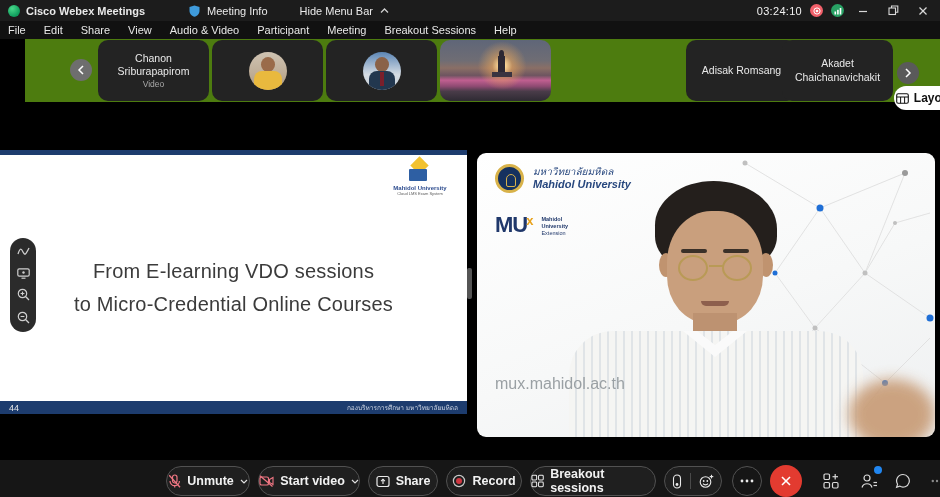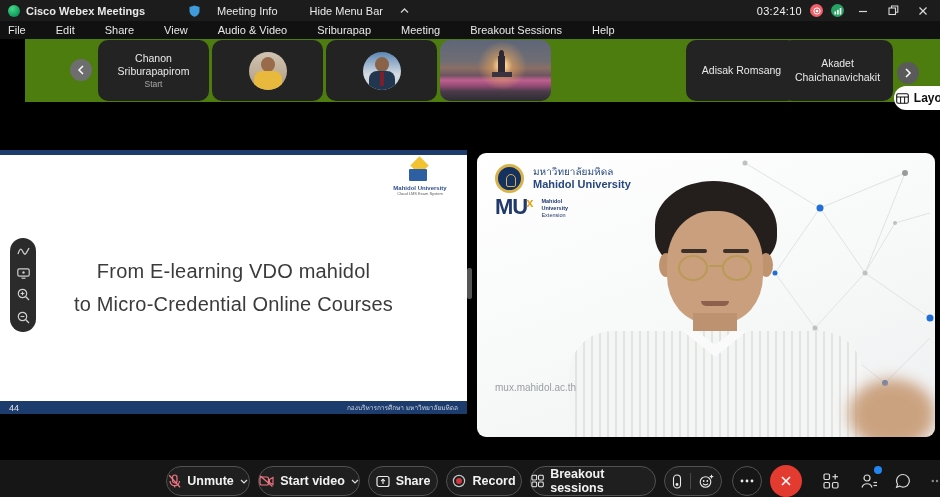--- a/index.html
+++ b/index.html
@@ -3,37 +3,37 @@
 <meta charset="utf-8">
 <style>
   * { margin:0; padding:0; box-sizing:border-box; }
   html,body { background:#000; }
   #app{ position:relative; width:940px; height:497px; background:#000; overflow:hidden;
         font-family:"Liberation Sans", sans-serif; }
 
   
   .titlebar{ position:absolute; left:0; top:0; width:940px; height:21px; background:#1c1c1c;
              display:flex; align-items:center; color:#eaeaea; font-size:11px; }
-  .tb-item{ display:flex; align-items:center; gap:17px; }
+  .tb-item{ display:flex; align-items:center; gap:7px; }
   .app-title{ font-weight:bold; margin-left:6px; }
   .webex-ball{ width:12px; height:12px; border-radius:50%; margin-left:8px;
                background:radial-gradient(circle at 35% 30%, #49d98b, #0e9c5c 70%); }
   .mi-group{ margin-left:44px; }
   .hm-group{ margin-left:32px; }
   .tb-right{ margin-left:auto; display:flex; align-items:center; gap:8px; padding-right:6px; }
   .clock{ font-size:11px; color:#f0f0f0; letter-spacing:.3px; }
   .ind{ width:13px; height:13px; border-radius:50%; display:flex; align-items:center; justify-content:center; }
   .ind-rec{ background:#f2606a; }
   .ind-net{ background:#28a164; }
   .winbtn{ width:22px; height:18px; display:flex; align-items:center; justify-content:center; color:#d8d8d8; }
 
   
   .menubar{ position:absolute; left:0; top:21px; width:940px; height:18px; background:#111;
             display:flex; align-items:center; color:#e8e8e8; font-size:11px; }
-  .menu-item{ padding:0 15px; }
+  .menu-item{ padding:0 9px; }
   .menu-item:first-child{ padding-left:8px; }
 
   
   .filmstrip{ position:absolute; left:0; top:39px; width:940px; height:63px; background:#4d7c0f;margin-left:25px; }
   .tile{ position:absolute; top:1px; width:111px; height:61px; background:#232323; border-radius:10px;
          display:flex; flex-direction:column; align-items:center; justify-content:center; overflow:hidden; }
   .tile .t-name{ color:#e9e9e9; font-size:10.5px; text-align:center; line-height:1.25; padding:0 4px; }
   .tile .t-sub{ color:#a9a9a9; font-size:8.5px; margin-top:1px; }
   .avatar{ width:38px; height:38px; border-radius:50%; position:relative; overflow:hidden; }
   .av-yellow{ background:linear-gradient(180deg,#cfc3b2 0%,#bfae98 55%,#a89880 100%); }
@@ -82,28 +82,28 @@
 
   .scroll-thumb{ position:absolute; left:467px; top:166px; width:5px; height:31px; background:#555; border-radius:2px; }
 
   
   .video{ position:absolute; left:477px; top:51px; width:458px; height:284px; border-radius:9px; overflow:hidden;
           background:linear-gradient(160deg,#ffffff 0%, #f7f8f8 55%, #eef0f1 100%); }
   .network{ position:absolute; right:0; top:0; }
   .seal{ position:absolute; left:18px; top:11px; width:29px; height:29px; border-radius:50%;
          background:#15315f; border:3px solid #d8b24a; }
   .seal-inner{ position:absolute; left:8px; top:7px; width:10px; height:13px; border:1px solid #d8b24a; border-radius:5px 5px 2px 2px; }
-  .seal-text{ position:absolute; left:56px; top:13px; color:#27477e; line-height:1.15; }
+  .seal-text{ position:absolute; left:56px; top:13px; color:#27477e; line-height:1.15;font-style:italic; }
   .seal-th{ font-size:10px; }
   .seal-en{ font-size:11px; font-weight:bold; }
-  .mux{ position:absolute; left:18px; top:43px; display:flex; align-items:flex-start; }
+  .mux{ position:absolute; left:18px; top:61px; display:flex; align-items:flex-start; }
   .mux-mu{ font-size:22px; font-weight:bold; color:#20386b; letter-spacing:-1px; line-height:1; }
   .mux-x{ font-size:13px; font-weight:bold; color:#e8a21c; margin-left:-1px; line-height:1; }
   .mux-text{ margin-left:8px; margin-top:2px; color:#20386b; font-size:5.5px; font-weight:bold; line-height:1.3; }
-  .watermark{ position:absolute; left:18px; bottom:44px; color:#9aa0a4; font-size:10px; }
+  .watermark{ position:absolute; left:18px; bottom:44px; color:#9aa0a4; font-size:16px; }
 
   
   .hair{ position:absolute; left:178px; top:28px; width:122px; height:92px; border-radius:48% 52% 40% 40%; background:#241f1c; }
   .face{ position:absolute; left:190px; top:58px; width:96px; height:112px; border-radius:46% 46% 42% 42%; background:#c99f7d; }
   .ear-l{ position:absolute; left:182px; top:100px; width:14px; height:24px; border-radius:50%; background:#c0936f; }
   .ear-r{ position:absolute; left:282px; top:100px; width:14px; height:24px; border-radius:50%; background:#c0936f; }
   .brow{ position:absolute; width:26px; height:4px; border-radius:2px; background:#3a3028; top:96px; }
   .glass{ position:absolute; top:102px; width:30px; height:26px; border:2px solid #b99a56; border-radius:50%; }
   .glass-bridge{ position:absolute; left:232px; top:112px; width:14px; height:2px; background:#b99a56; }
   .mouth{ position:absolute; left:224px; top:148px; width:28px; height:5px; border-radius:0 0 10px 10px; background:#8d5f4d; }
@@ -180,36 +180,36 @@
       </span>
     </span>
   </div>
 
   <div class="menubar">
     <span class="menu-item">File</span>
     <span class="menu-item">Edit</span>
     <span class="menu-item">Share</span>
     <span class="menu-item">View</span>
     <span class="menu-item">Audio &amp; Video</span>
-    <span class="menu-item">Sriburapap</span>
+    <span class="menu-item">Participant</span>
     <span class="menu-item">Meeting</span>
     <span class="menu-item">Breakout Sessions</span>
     <span class="menu-item">Help</span>
   </div>
 
   <div class="filmstrip">
     <div class="nav-circle" style="left:45px; top:20px;">
       <svg width="8" height="10" viewBox="0 0 8 10">
           <polyline points="6,1 2,5 6,9" fill="none" stroke="#fff" stroke-width="1.5"></polyline>
         </svg>
     </div>
 
     <div class="tile" style="left:73px;">
       <span class="t-name">Chanon Sriburapapirom</span>
-      <span class="t-sub">Start</span>
+      <span class="t-sub">Video</span>
     </div>
 
     <div class="tile" style="left:187px;">
       <div class="avatar av-yellow">
           <div class="av-head"></div>
           <div class="av-body"></div>
         </div>
     </div>
 
     <div class="tile" style="left:301px;">
@@ -260,21 +260,21 @@
       <div class="slide-logo">
         <div class="lg-shapes">
             <div class="lg-yellow"></div>
             <div class="lg-blue"></div>
           </div>
         <div class="lg-t1">Mahidol University</div>
         <div class="lg-t2">Cloud LMS Exam System</div>
       </div>
 
       <div class="slide-title">
-        <div class="line">From E-learning VDO mahidol</div>
+        <div class="line">From E-learning VDO sessions</div>
         <div class="line">to Micro-Credential Online Courses</div>
       </div>
 
       <div class="slide-footer">
         <span class="pg-num">44</span>
         <span class="footer-th">กองบริหารการศึกษา มหาวิทยาลัยมหิดล</span>
       </div>
     </div>
 
     <div class="annot">

